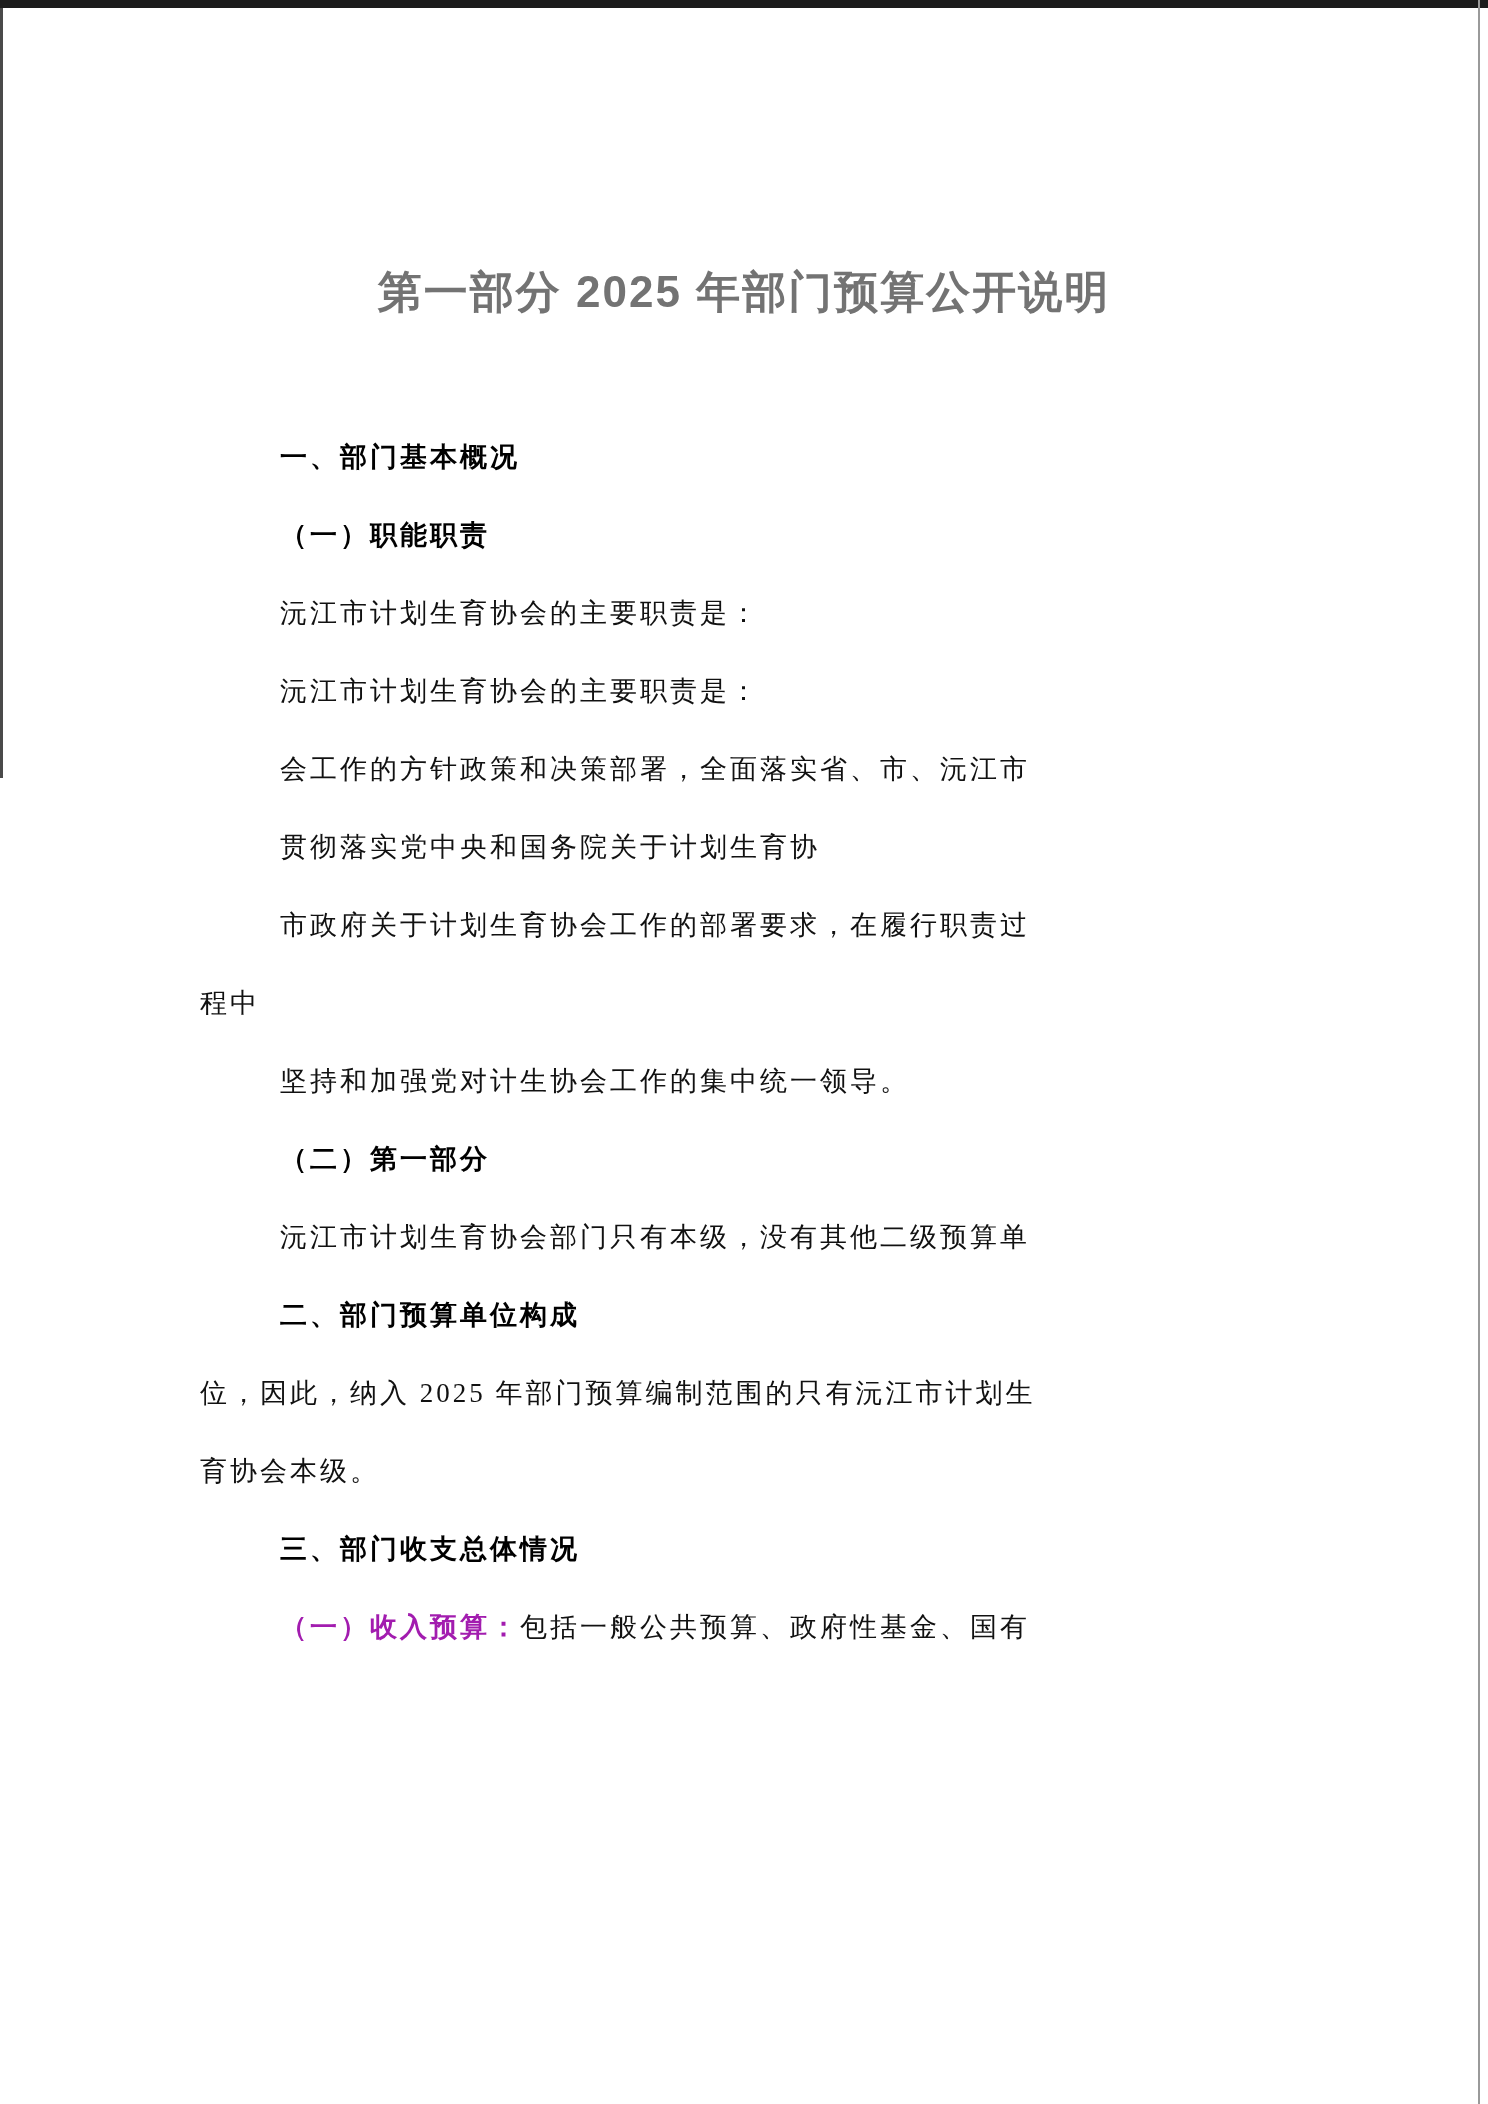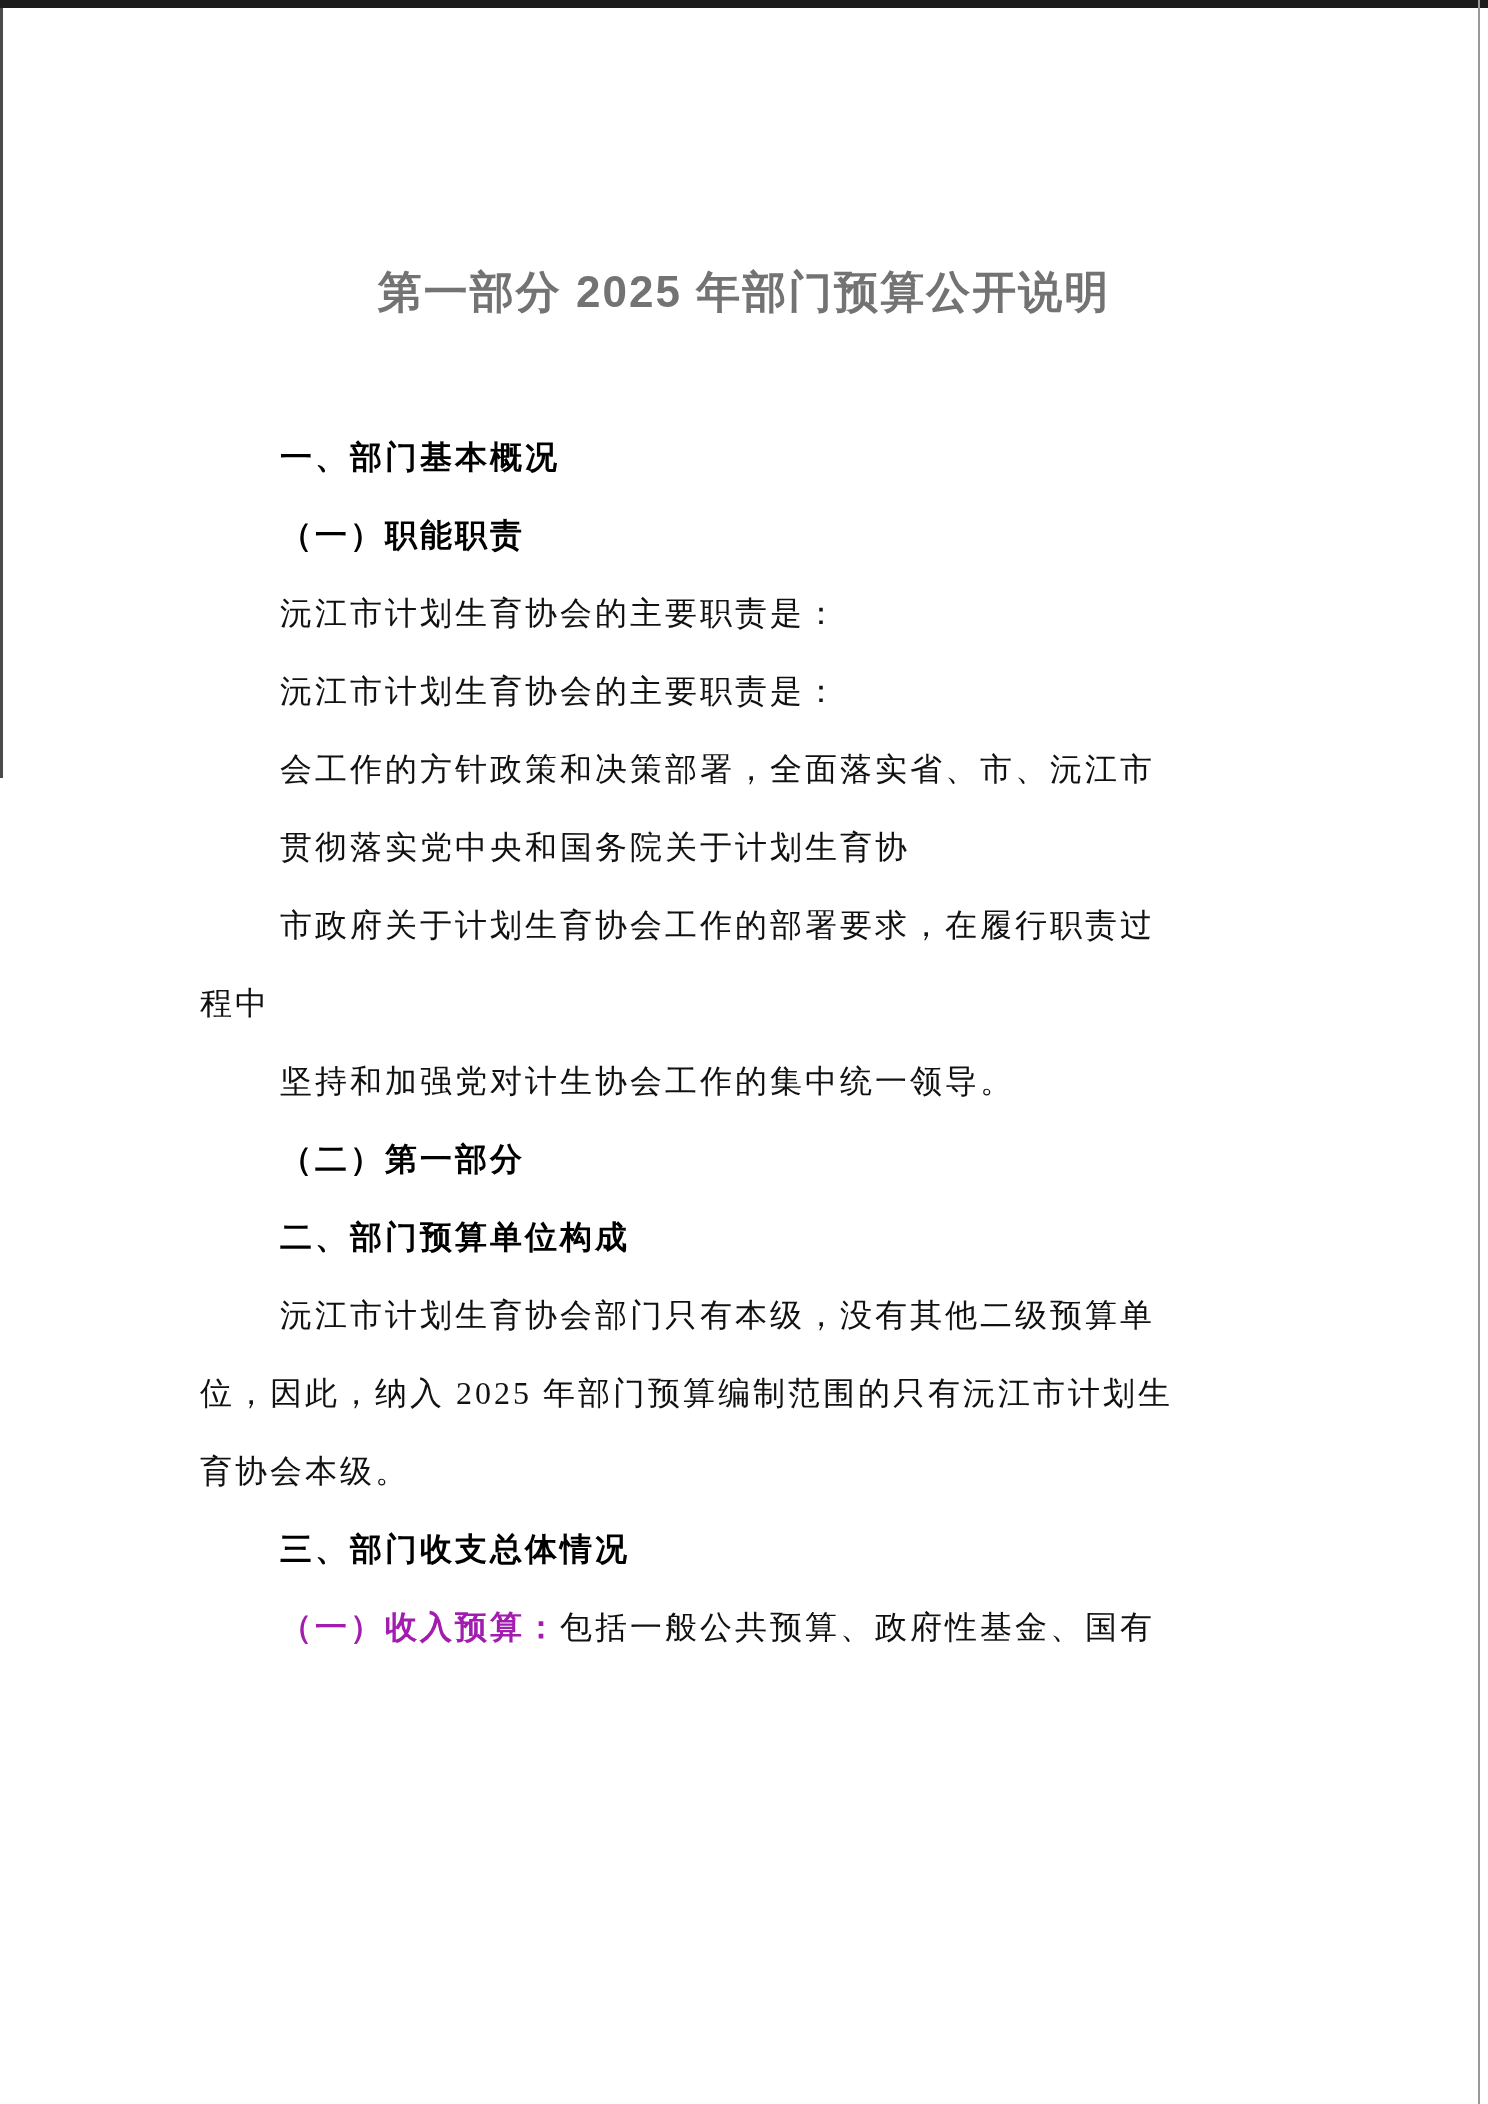--- a/index.html
+++ b/index.html
@@ -46,21 +46,21 @@
   }
   .doc-body {
     position: absolute;
     top: 418px;
     left: 200px;
     width: 1160px;
   }
   .line {
     height: 78px;
     line-height: 78px;
-    font-size: 32px;
+    font-size: 27px;
     letter-spacing: 3px;
     white-space: nowrap;
   }
   .line.indent { padding-left: 80px; }
   .line.heading {
     font-family: "Liberation Sans", "DejaVu Sans", sans-serif;
     font-weight: bold;
     color: #000000;
   }
   .line .lead {
@@ -82,19 +82,19 @@
     <div class="line heading indent">一、部门基本概况</div>
     <div class="line heading indent">（一）职能职责</div>
     <div class="line body indent">沅江市计划生育协会的主要职责是：</div>
     <div class="line body indent">沅江市计划生育协会的主要职责是：</div>
     <div class="line body indent">会工作的方针政策和决策部署，全面落实省、市、沅江市</div>
     <div class="line body indent">贯彻落实党中央和国务院关于计划生育协</div>
     <div class="line body indent">市政府关于计划生育协会工作的部署要求，在履行职责过</div>
     <div class="line body">程中</div>
     <div class="line body indent">坚持和加强党对计生协会工作的集中统一领导。</div>
     <div class="line heading indent">（二）第一部分</div>
+    <div class="line body indent">沅江市计划生育协会部门只有本级，没有其他二级预算单</div>
     <div class="line heading indent">二、部门预算单位构成</div>
-    <div class="line body indent">沅江市计划生育协会部门只有本级，没有其他二级预算单</div>
     <div class="line body">位，因此，纳入 2025 年部门预算编制范围的只有沅江市计划生</div>
     <div class="line body">育协会本级。</div>
     <div class="line heading indent">三、部门收支总体情况</div>
     <div class="line body indent"><span class="lead">（一）收入预算：</span><span>包括一般公共预算、政府性基金、国有</span></div>
   </div>
 
 </body></html>

